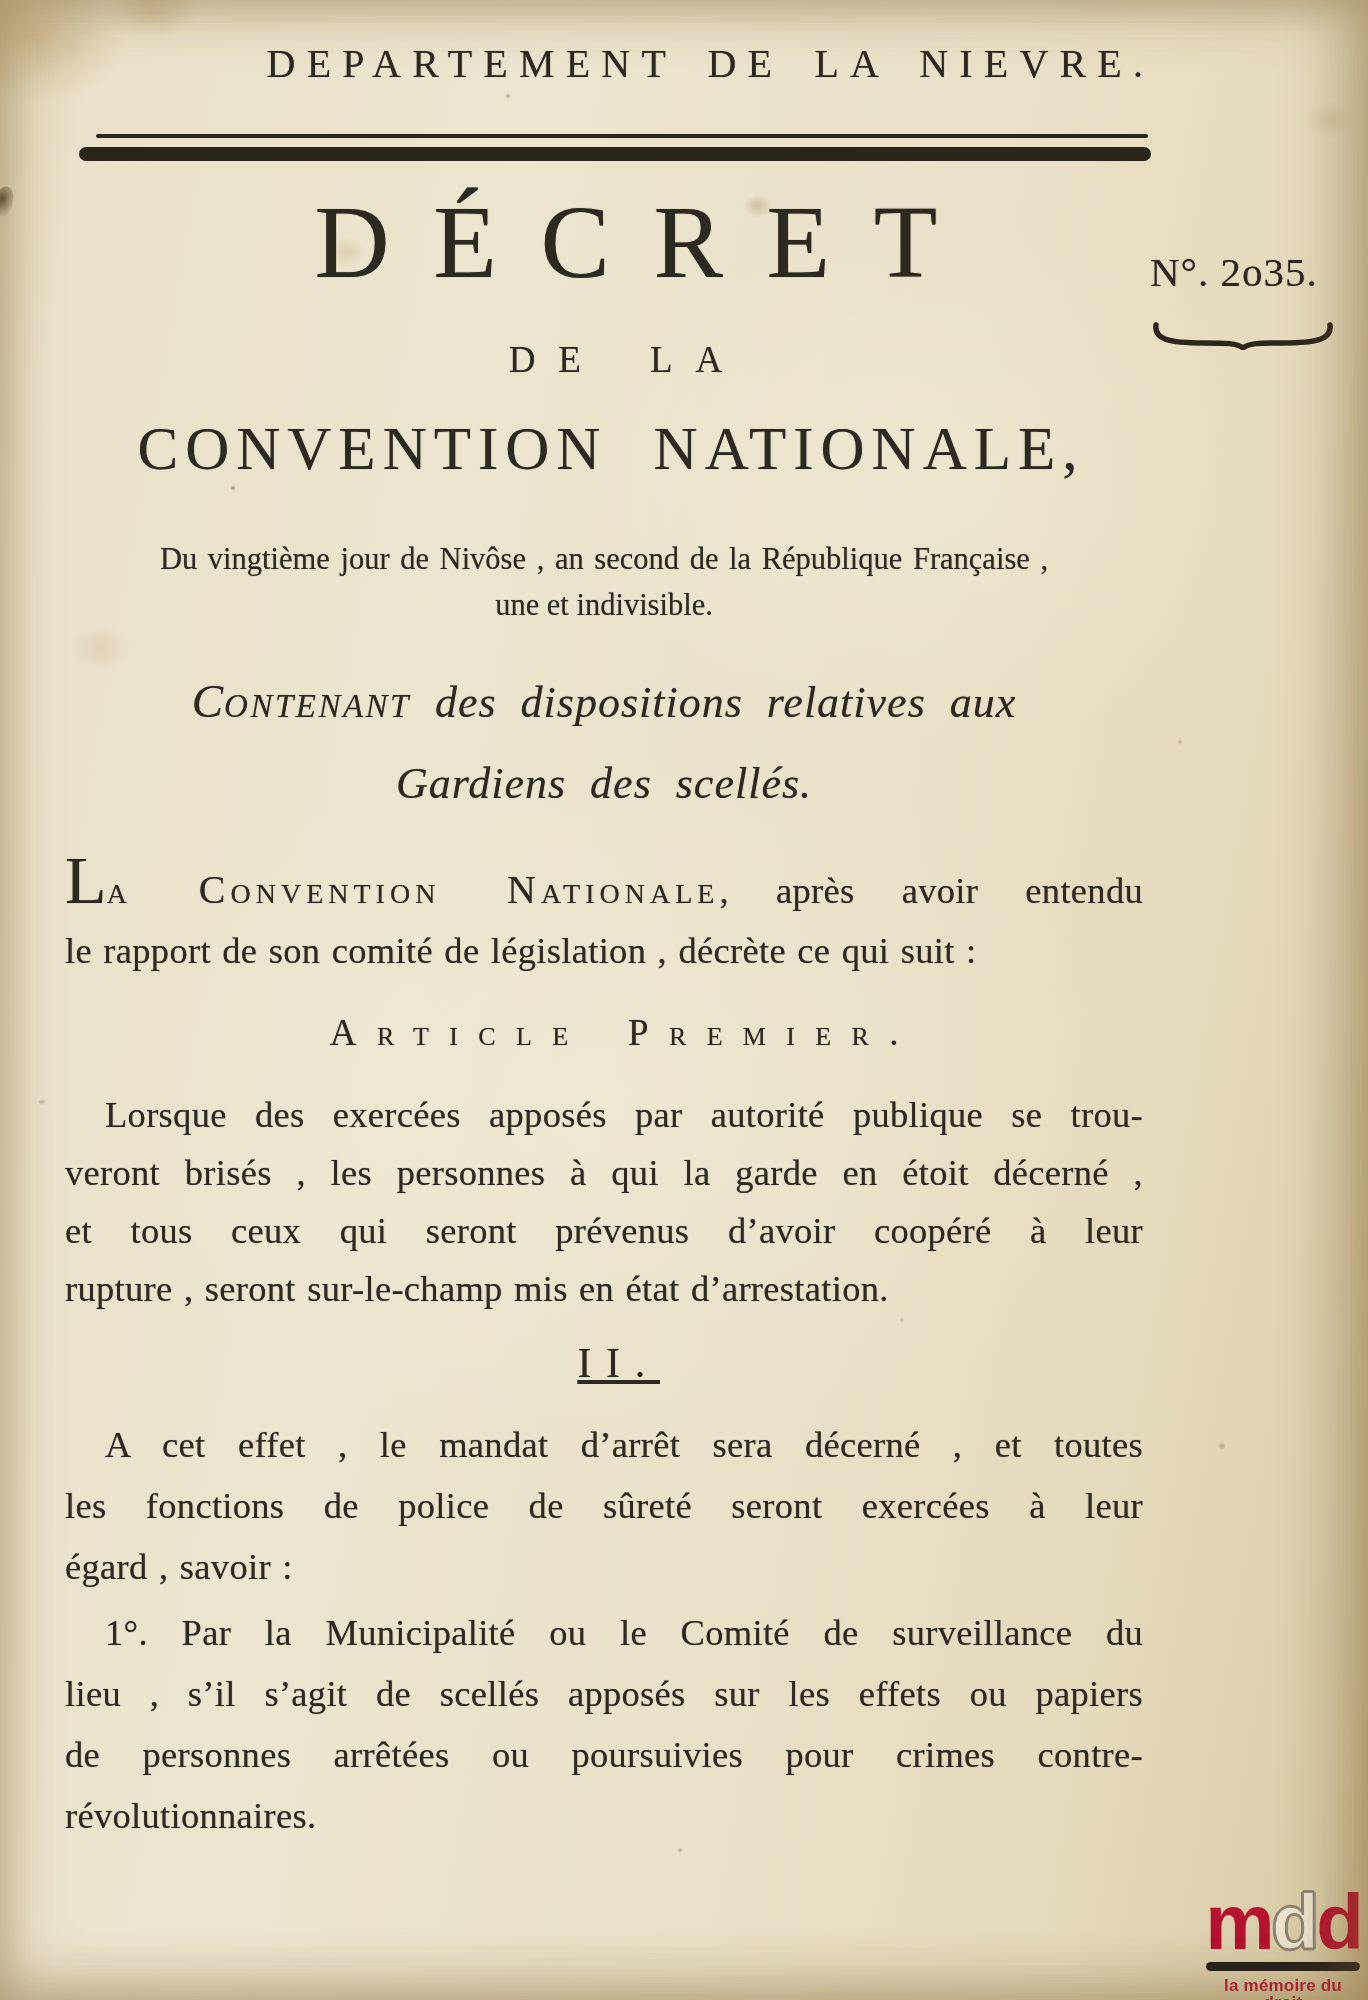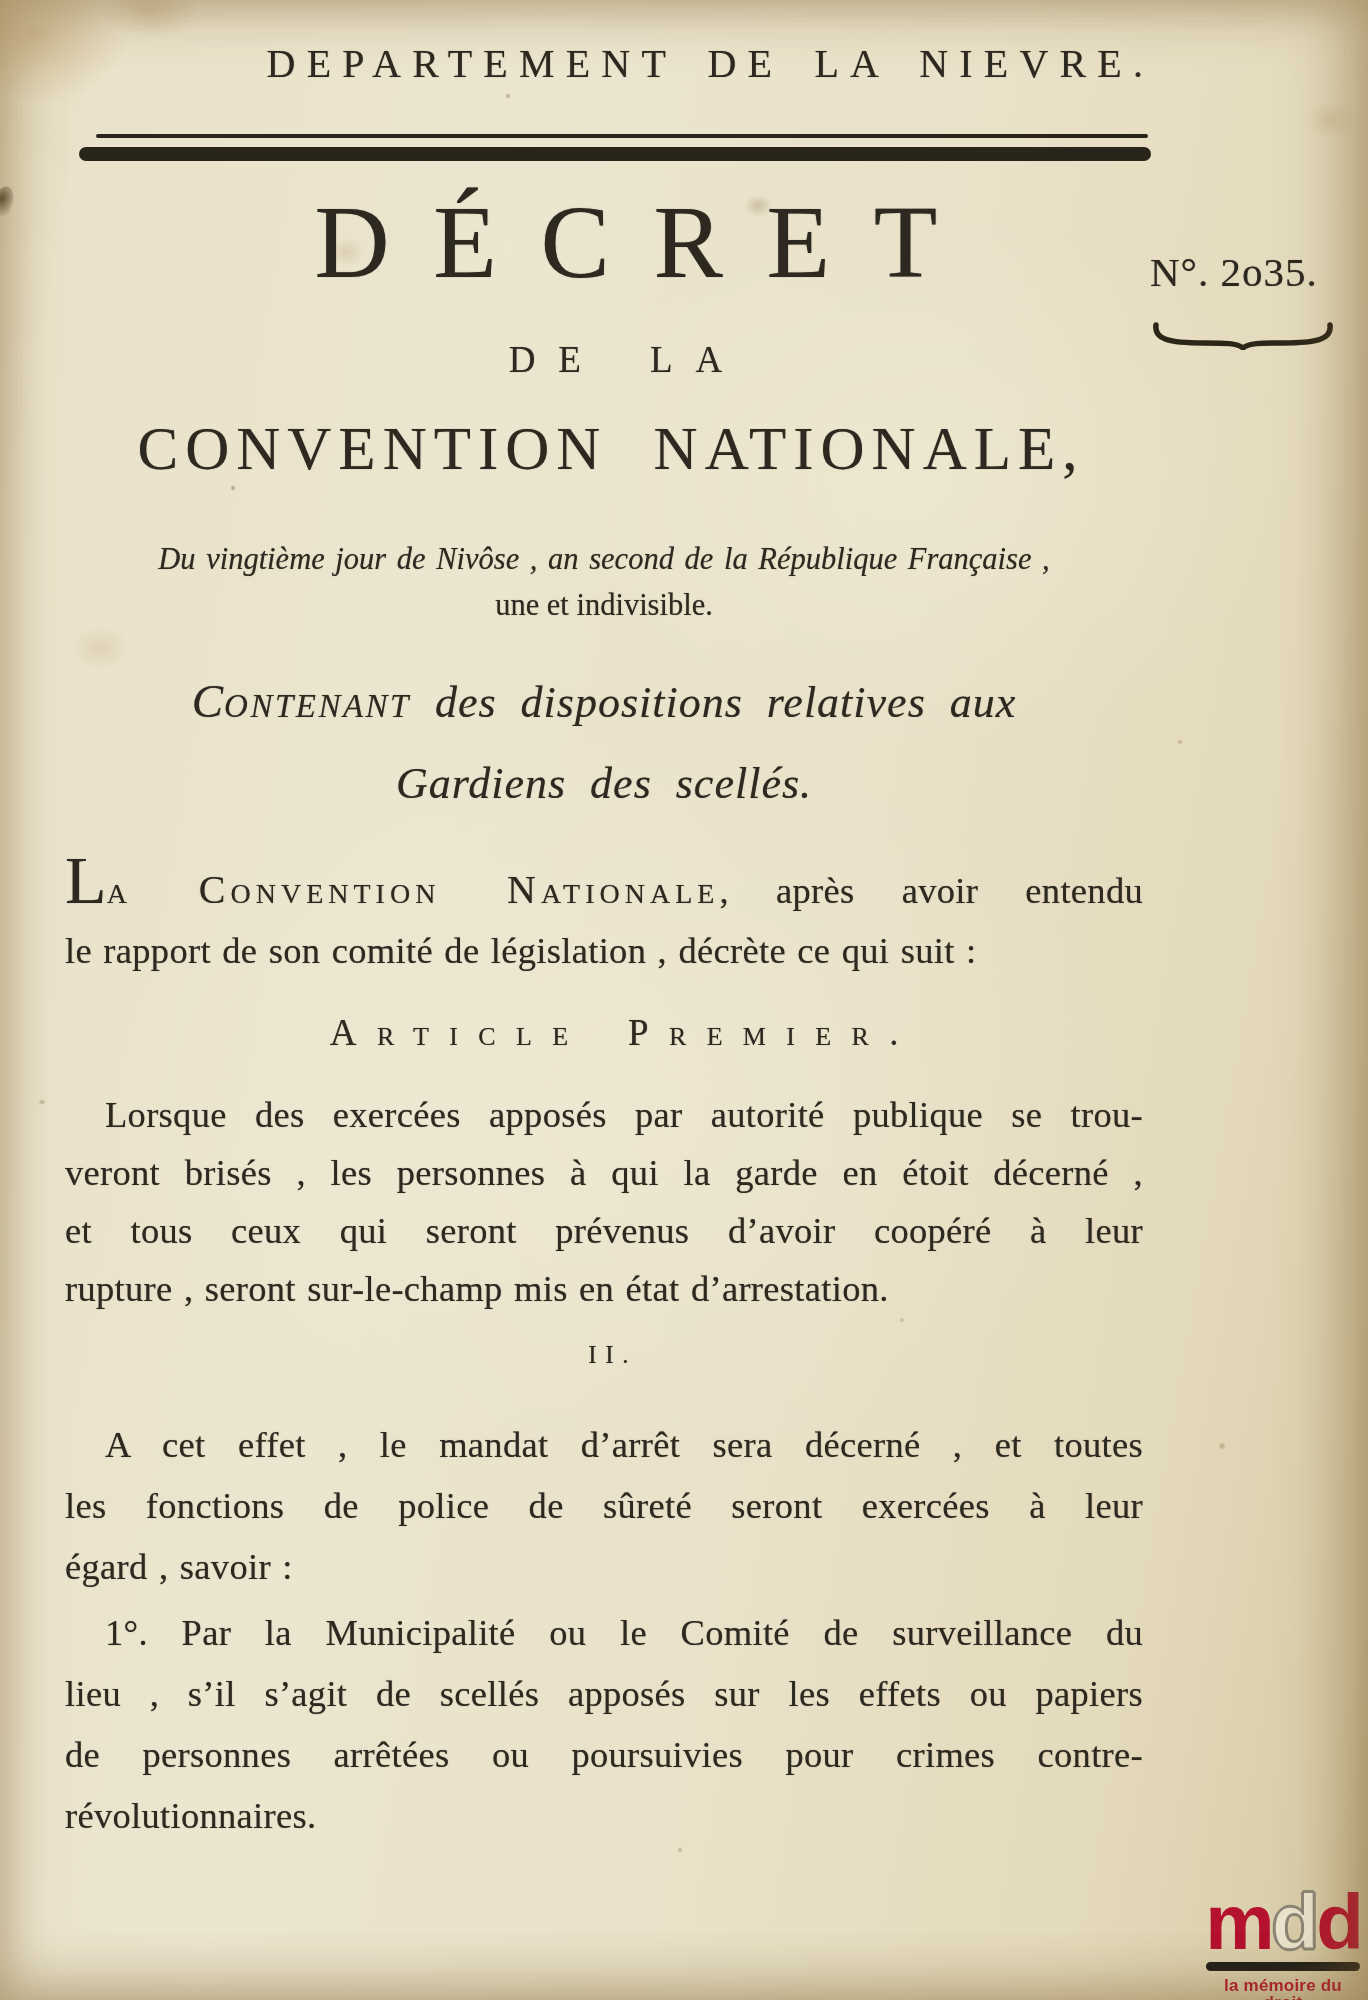--- a/index.html
+++ b/index.html
@@ -44,39 +44,39 @@
   .rule-thin {left:96px; top:134px;width:1052px;height:4px; border-radius:2px;}
   .rule-thick{left:79px; top:147px;width:1072px;height:14px;border-radius:8px;}
 
   .decret{top:190px;font-size:104px;letter-spacing:0.42em;padding-left:0.42em;}
   .numero{position:absolute;left:1150px;top:252px;font-size:41px;letter-spacing:1px;line-height:1;}
   .brace{position:absolute;left:1152px;top:320px;width:182px;height:30px;color:#2c2619;}
 
   .dela{top:341px;font-size:37px;letter-spacing:0.62em;word-spacing:14px;padding-left:0.62em;}
   .convention{top:418px;font-size:61px;letter-spacing:7px;word-spacing:24px;padding-left:7px;}
 
-  .dateline {top:544px;font-size:30.5px;word-spacing:3px;font-style:italic;}
+  .dateline {top:544px;font-size:30.5px;word-spacing:3px;}
   .dateline2{top:590px;font-size:30.5px;}
 
   .containing{top:662px;font-style:italic;font-size:44px;letter-spacing:1px;word-spacing:12px;}
   .containing .ln{line-height:78px;}
   .containing .init{font-size:47px;font-style:italic;}
   .containing .caps{font-size:33px;letter-spacing:2.5px;margin-top:32px;}
 
   .para{position:absolute;left:65px;width:1078px;font-size:36.5px;line-height:58px;text-align:left;letter-spacing:0.3px;word-spacing:2px;}
   .jl{text-align:justify;text-align-last:justify;}
   .ind{text-indent:40px;}
 
   .intro{top:860px;line-height:60px;}
   .intro .initL{font-size:68px;line-height:0;}
   .intro .sc{font-variant:small-caps;font-size:40px;letter-spacing:5px;word-spacing:16px;}
 
   .arthead{top:1014px;font-size:37px;font-variant:small-caps;letter-spacing:0.55em;padding-left:0.55em;word-spacing:10px;}
   .p-art1{top:1086px;}
-  .iihead{top:1342px;font-size:25px;letter-spacing:0.35em;padding-left:0.35em;}
+  .iihead{top:1342px;font-size:42px;letter-spacing:0.35em;padding-left:0.35em;text-decoration:underline;}
   .p-art2{top:1414px;line-height:61px;}
   .p-item{top:1602px;line-height:61px;}
 
   .ink-mark{position:absolute;left:-5px;top:186px;width:18px;height:30px;
     border-radius:50% 60% 40% 50%;transform:rotate(18deg);
     background:radial-gradient(ellipse at 35% 45%, rgba(58,48,28,0.85), rgba(58,48,28,0.15) 70%, transparent 100%);}
 
   .logo{position:absolute;left:1204px;top:1886px;width:158px;text-align:center;
     font-family:"Liberation Sans","DejaVu Sans",sans-serif;}
   .logo-text{font-size:78px;font-weight:bold;line-height:72px;letter-spacing:-3px;color:#b5122f;white-space:nowrap;}

